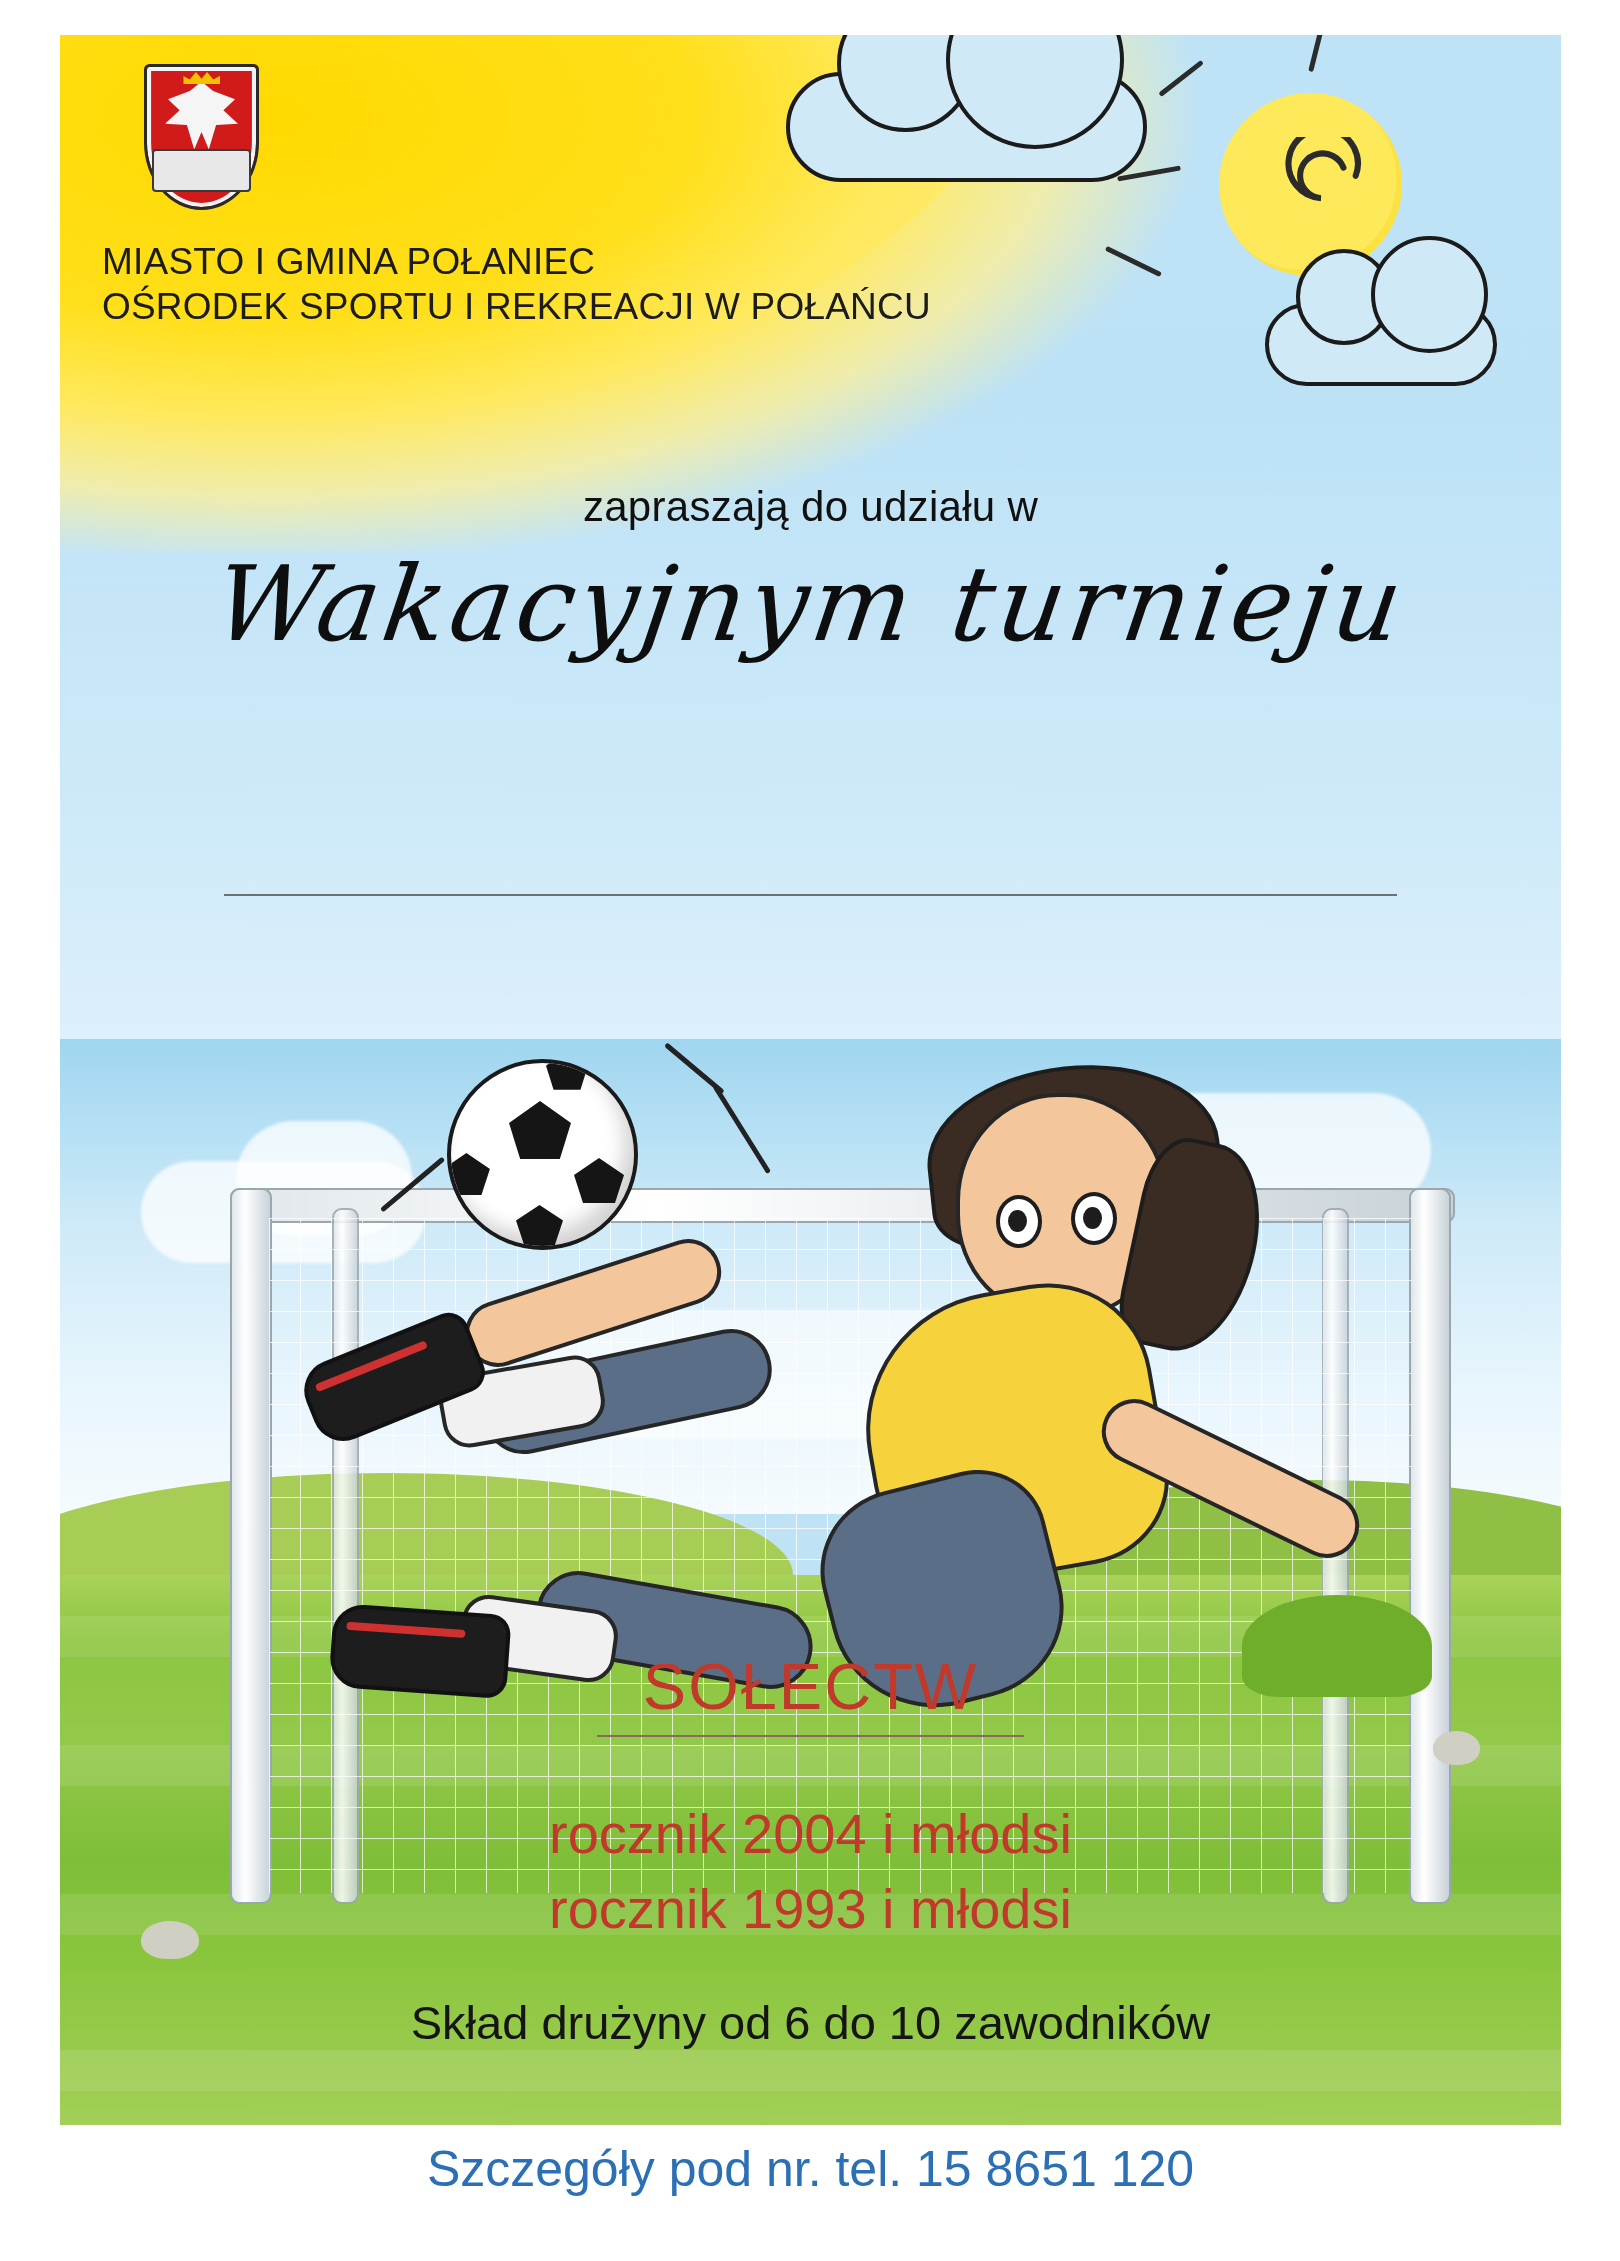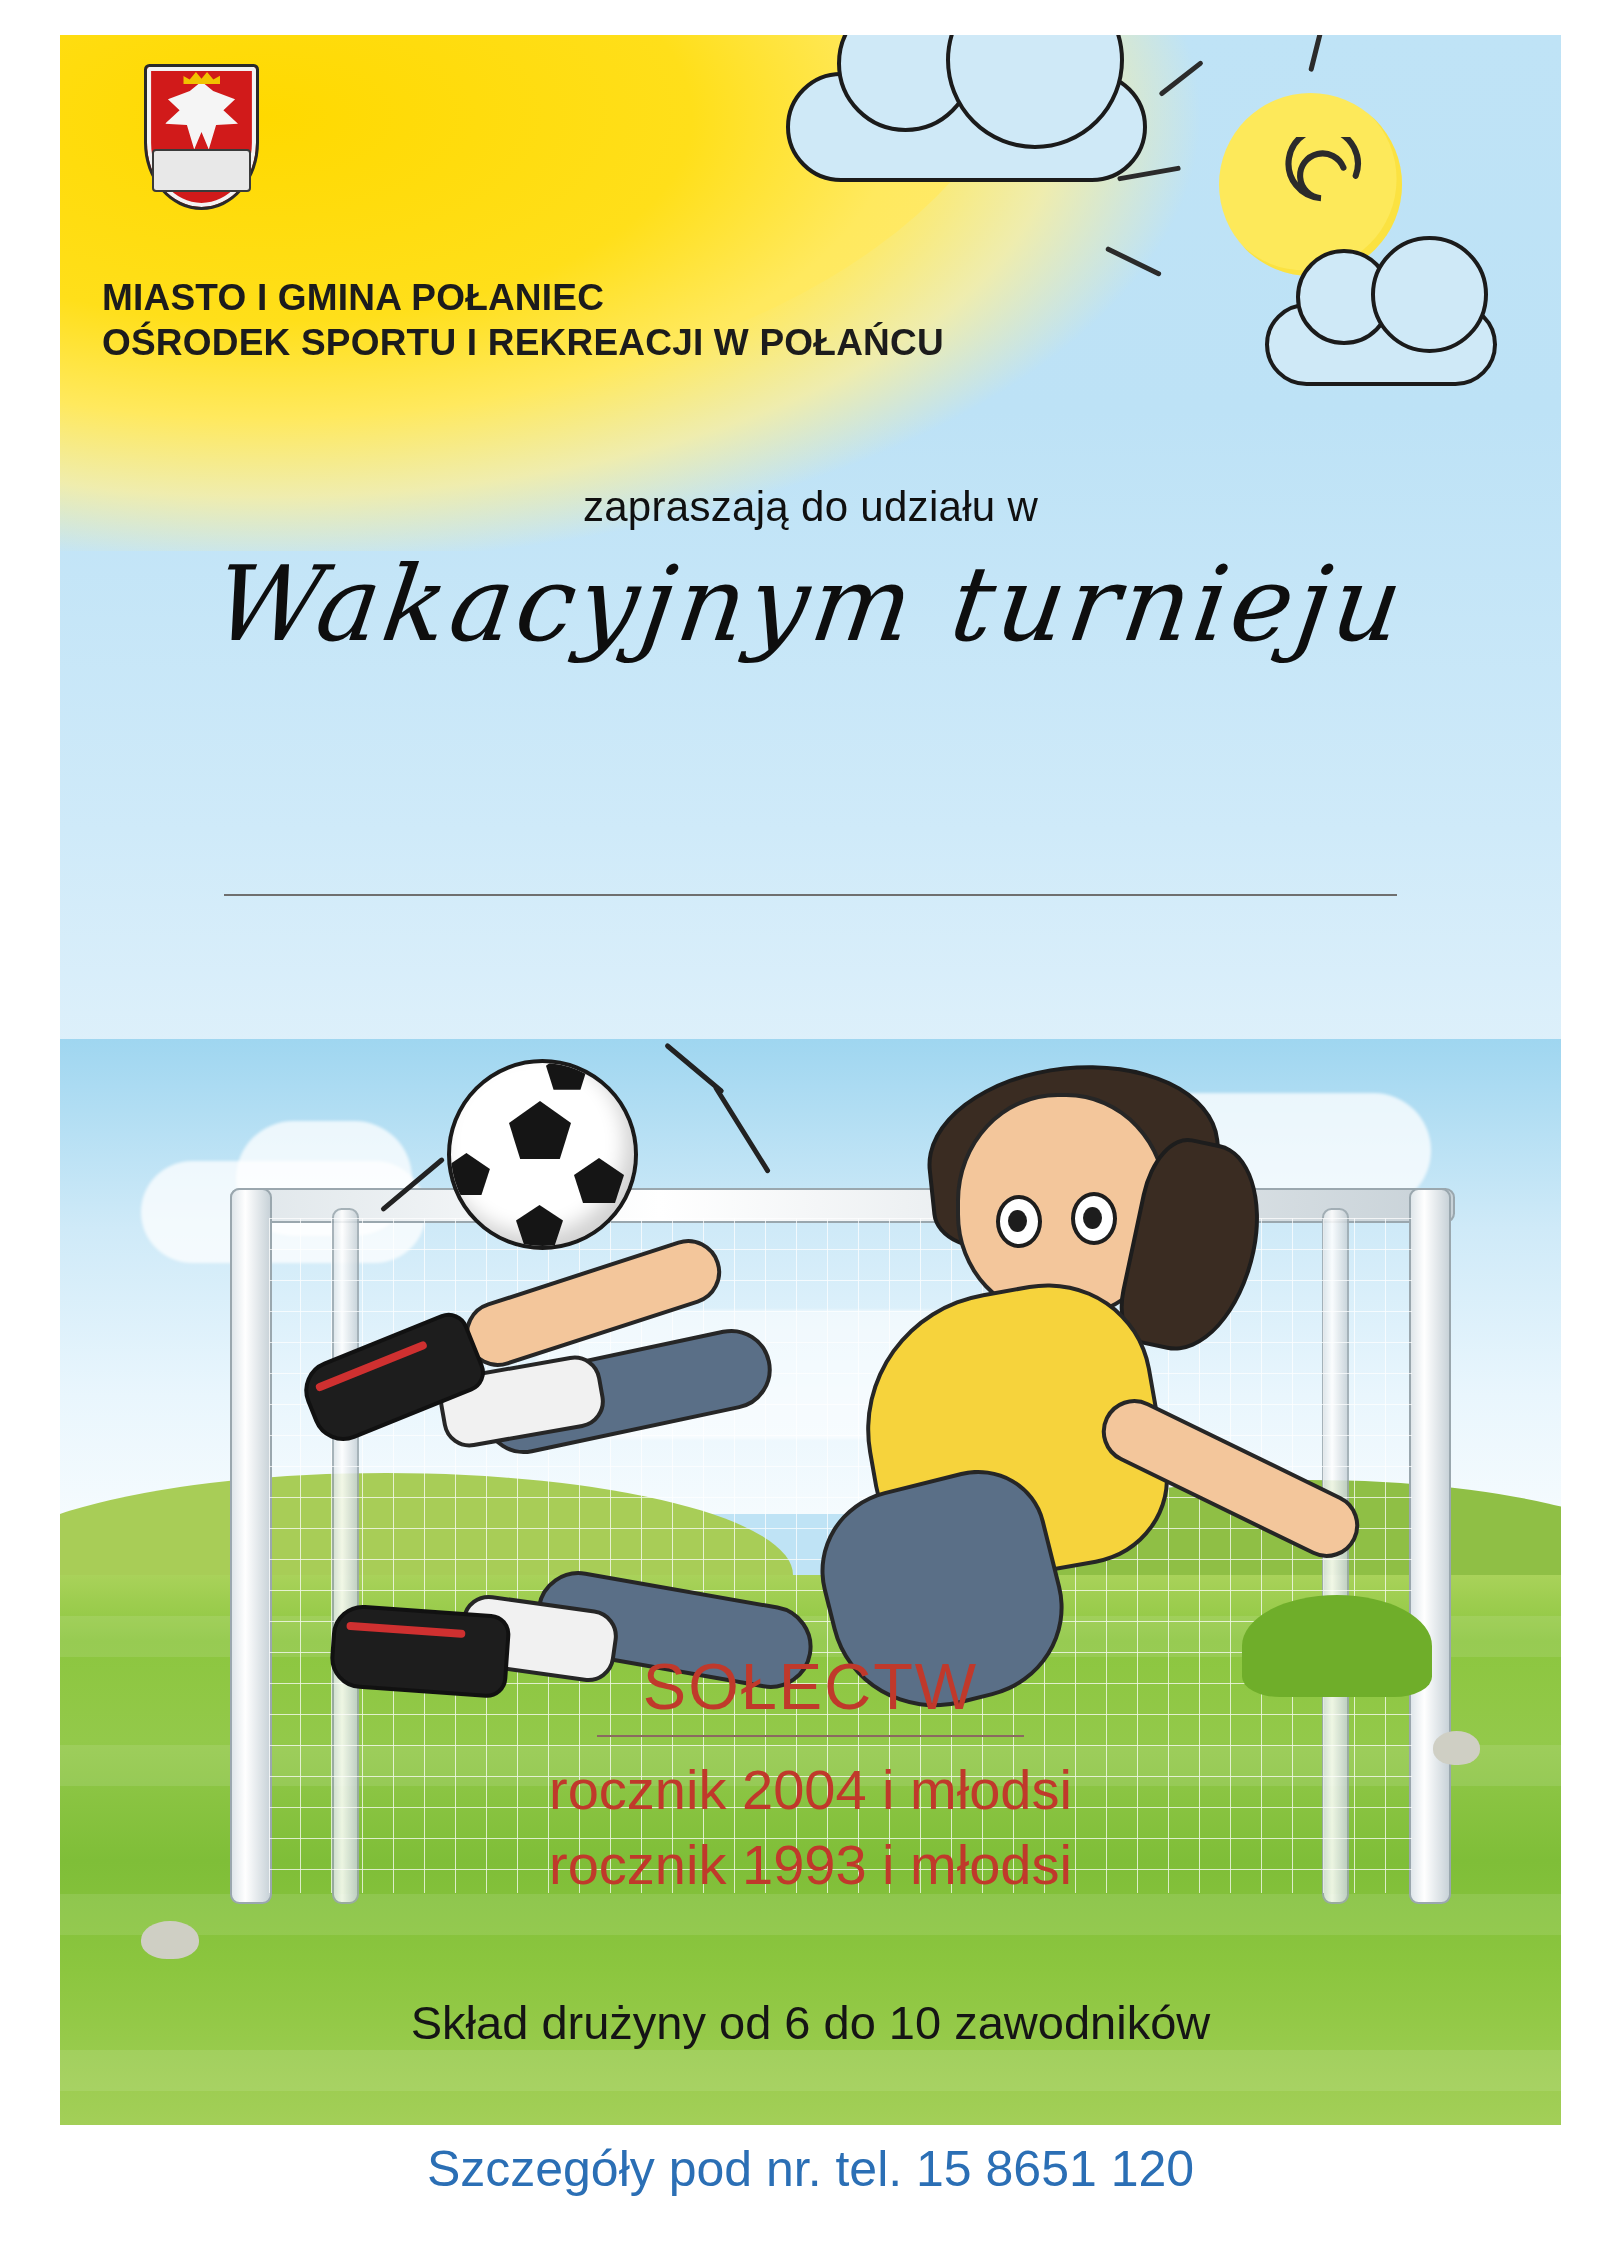--- a/index.html
+++ b/index.html
@@ -205,22 +205,21 @@
 
   
   .org-lines {
     position: absolute;
     left: 102px;
     top: 239px;
     color: #1c1c1c;
     font-size: 37px;
     line-height: 1.22;
     letter-spacing: 0.2px;
-    font-weight: 700;
-    margin-top: 36px;
+    font-weight: 400;
   }
 
   .invite {
     position: absolute;
     left: 0; right: 0;
     top: 483px;
     text-align: center;
     font-size: 42px;
     color: #101010;
     letter-spacing: 0.3px;
@@ -409,20 +408,21 @@
     top: 1735px;
     height: 2px;
     background: #8a6a60;
   }
   .rocznik {
     position: absolute;
     left: 0; right: 0;
     text-align: center;
     font-size: 56px;
     color: #c0392b;
+    margin-top: 44px;
   }
   .rocznik-1 { top: 1757px; }
   .rocznik-2 { top: 1832px; }
 
   .info-line {
     position: absolute;
     left: 0; right: 0;
     text-align: center;
     font-size: 47px;
     color: #151515;

